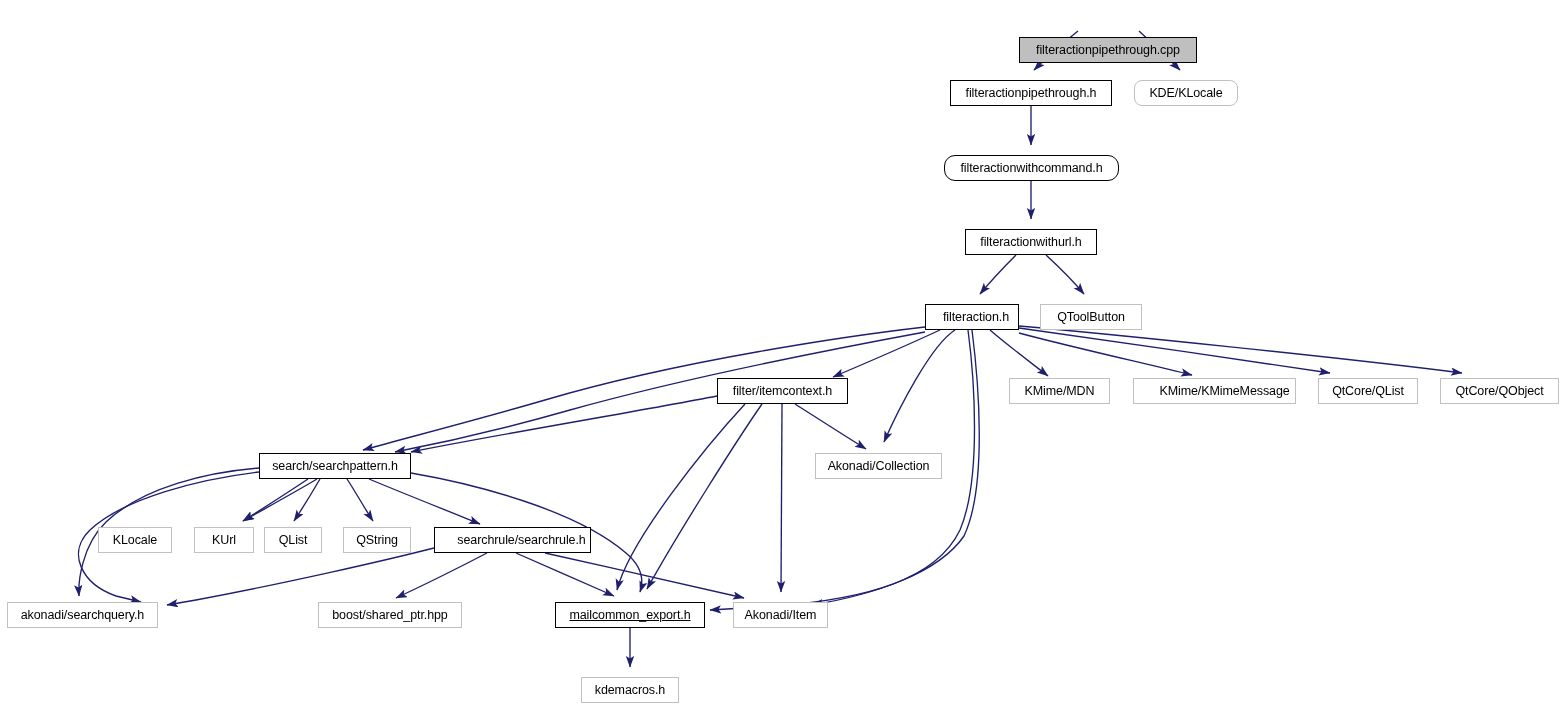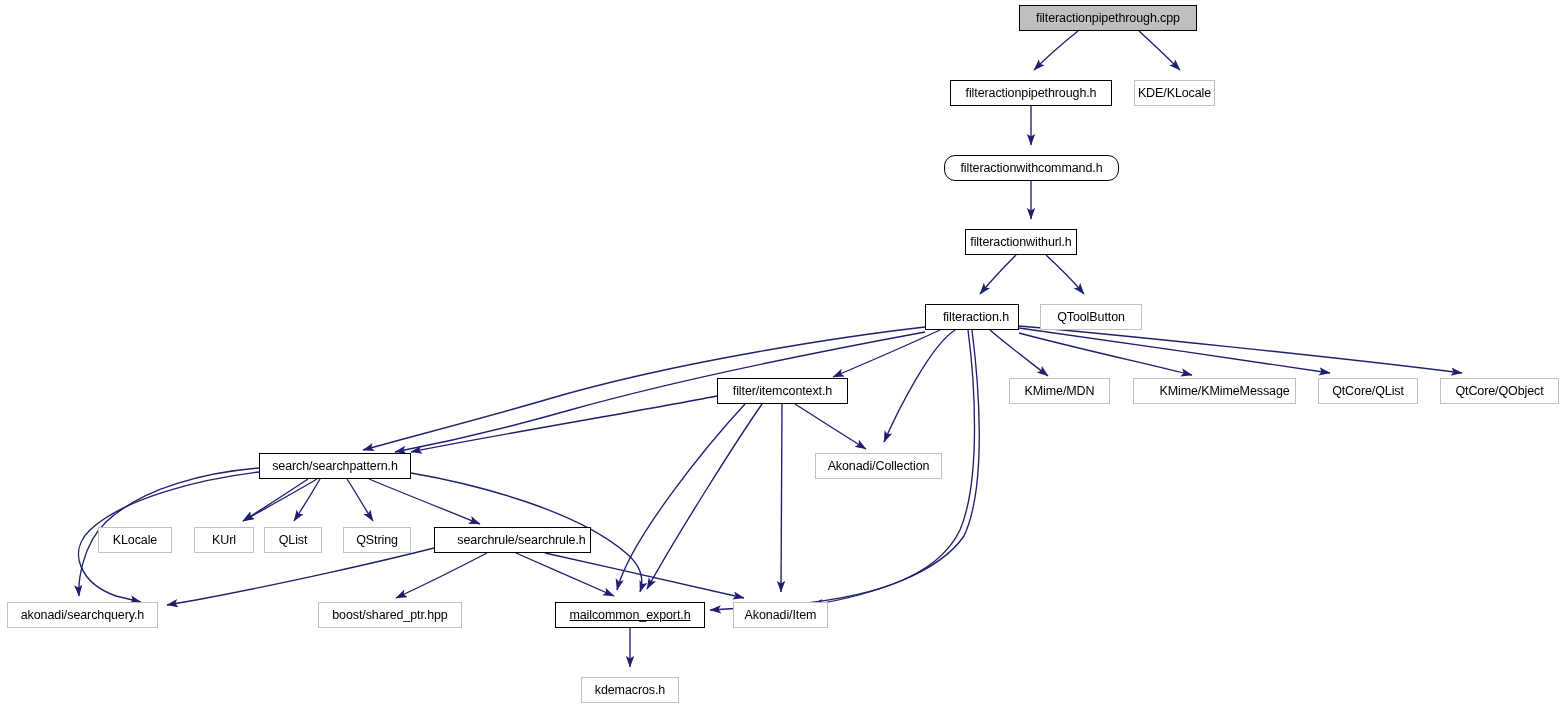--- a/index.html
+++ b/index.html
@@ -37,20 +37,21 @@
     border: 1px solid #c0c0c0;
     height: 26px;
     letter-spacing: -0.1px;
   }
   .node.local {
     border: 1.6px solid #000000;
   }
   .node.root {
     border: 1.6px solid #000000;
     background: #bfbfbf;
+    margin-top: 32px;
   }
 </style>
 </head>
 <body>
 
 <div id="canvas">
   <svg id="edge-layer" viewBox="0 0 1564 709" width="1564" height="709" xmlns="http://www.w3.org/2000/svg">
     <defs>
       <marker id="arrow" markerWidth="9" markerHeight="9" refX="8.2" refY="3.1" orient="auto" markerUnits="strokeWidth">
         <path d="M0,0 L8.6,3.1 L0,6.2 L1.9,3.1 z" fill="#1f1f6e"></path>
@@ -93,27 +94,27 @@
         <path d="M630,628 L630,667" marker-end="url(#arrow)" stroke="#1f1f6e"></path>
       </g>
   </svg>
   <div id="nodes">
       <div class="node root" style="left: 1019px; top: 5px; width: 178px;">
         <span>filteractionpipethrough.cpp</span>
       </div>
       <div class="node local" style="left: 950px; top: 80px; width: 162px;">
         <span>filteractionpipethrough.h</span>
       </div>
-      <div class="node external" style="left: 1134px; top: 80px; width: 81px;">
+      <div class="node external" style="left: 1134px; top: 80px; width: 104px; border-radius: 8px;">
         <span>KDE/KLocale</span>
       </div>
       <div class="node local" style="left: 944px; top: 155px; width: 175px; border-radius: 11px;">
         <span>filteractionwithcommand.h</span>
       </div>
-      <div class="node local" style="left: 965px; top: 229px; width: 112px;">
+      <div class="node local" style="left: 965px; top: 229px; width: 132px;">
         <span>filteractionwithurl.h</span>
       </div>
       <div class="node local" style="left: 925px; top: 304px; width: 94px; padding-left: 8px;">
         <span>filteraction.h</span>
       </div>
       <div class="node external" style="left: 1040px; top: 304px; width: 102px;">
         <span>QToolButton</span>
       </div>
       <div class="node local" style="left: 717px; top: 378px; width: 131px;">
         <span>filter/itemcontext.h</span>

